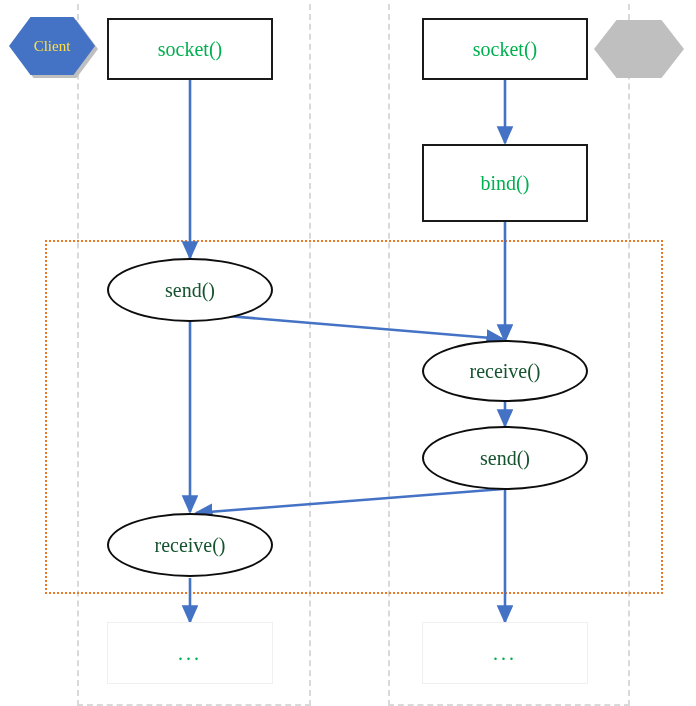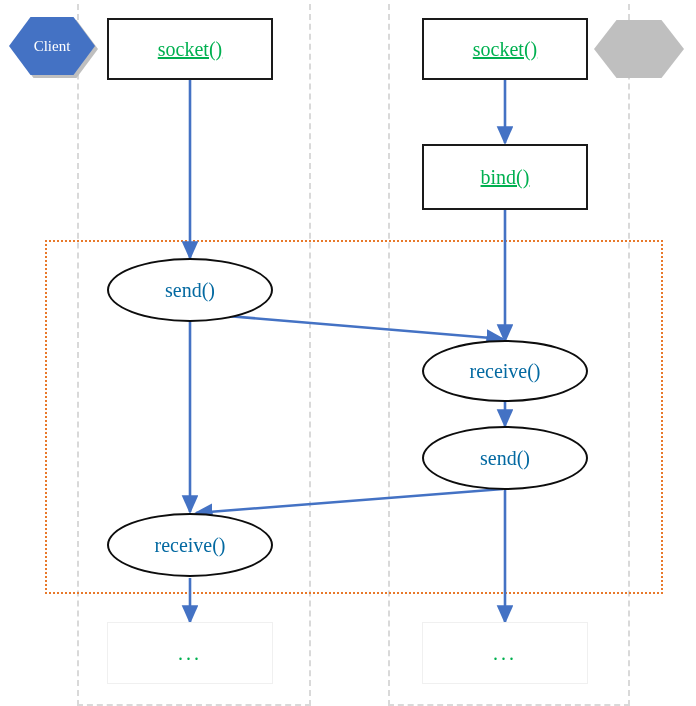--- a/index.html
+++ b/index.html
@@ -37,21 +37,20 @@
     position: absolute;
     box-sizing: border-box;
     border: 2px solid #1a1a1a;
     background: #ffffff;
     display: flex;
     align-items: center;
     justify-content: center;
     color: #00b050;
     font-size: 20px;
     line-height: 1;
-    text-decoration: underline;
   }
 
   
   .ghost-box {
     position: absolute;
     box-sizing: border-box;
     border: 1.5px solid #f0f0f0;
     background: #ffffff;
     display: flex;
     align-items: center;
@@ -65,34 +64,34 @@
   
   .ellipse-node {
     position: absolute;
     box-sizing: border-box;
     border: 2.5px solid #0d0d0d;
     border-radius: 50%;
     background: #ffffff;
     display: flex;
     align-items: center;
     justify-content: center;
-    color: #0369a1;
+    color: #14532d;
     font-size: 20px;
     line-height: 1;
   }
 
   
   .hexagon {
     position: absolute;
     background: #4472c4;
     clip-path: polygon(25% 0%, 75% 0%, 100% 50%, 75% 100%, 25% 100%, 0% 50%);
     display: flex;
     align-items: center;
     justify-content: center;
-    color: #ffffff;
+    color: #fde047;
     font-size: 15px;
     line-height: 1;
   }
   .hex-shadow {
     position: absolute;
     background: #bfbfbf;
     clip-path: polygon(25% 0%, 75% 0%, 100% 50%, 75% 100%, 25% 100%, 0% 50%);
   }
 
   
@@ -157,21 +156,21 @@
   </div>
 
   <div class="ghost-box" style="left:107px; top:622px; width:166px; height:62px;">
     <span>...</span>
   </div>
 
   <div class="proc-box" style="left:422px; top:18px; width:166px; height:62px;">
     <span>socket()</span>
   </div>
 
-  <div class="proc-box" style="left:422px; top:144px; width:166px; height:66px;">
+  <div class="proc-box" style="left:422px; top:144px; width:166px; height:78px;">
     <span>bind()</span>
   </div>
 
   <div class="ellipse-node" style="left:422px; top:340px; width:166px; height:62px;">
     <span>receive()</span>
   </div>
 
   <div class="ellipse-node" style="left:422px; top:426px; width:166px; height:64px;">
     <span>send()</span>
   </div>

